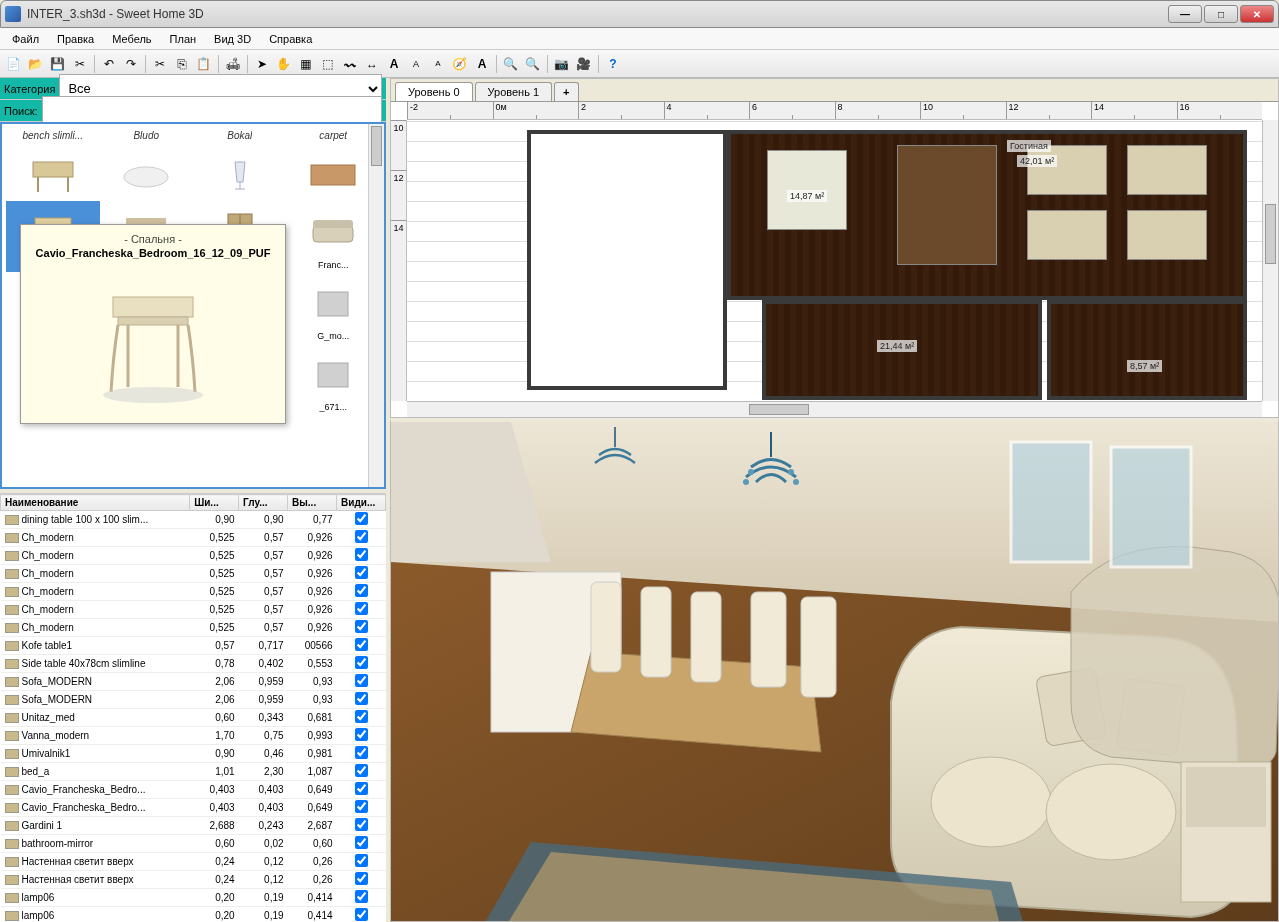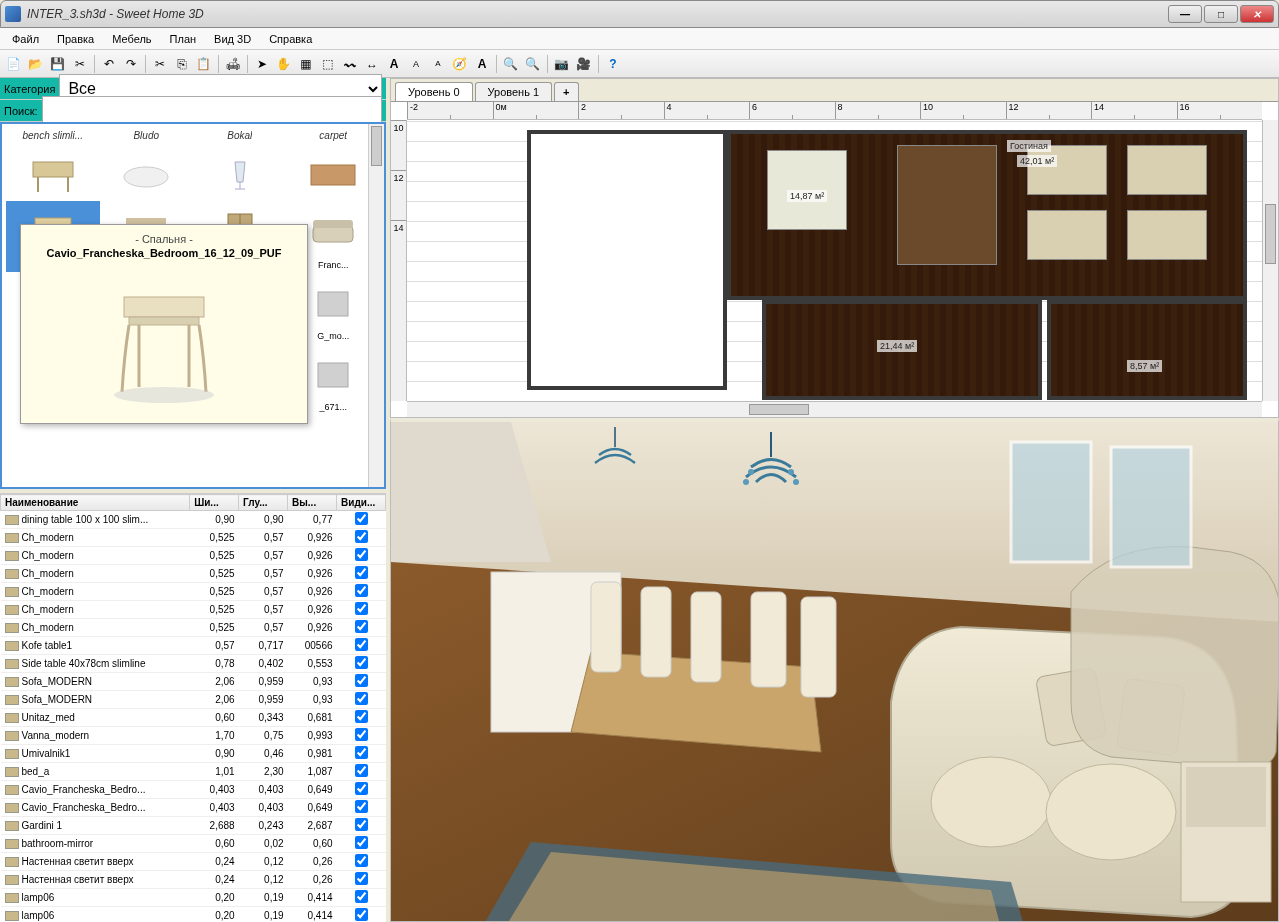--- a/index.html
+++ b/index.html
@@ -1,42 +1,42 @@
 <!DOCTYPE html>
 <html><head>
 <meta charset="utf-8">
 <style>
 * { box-sizing: border-box; margin: 0; padding: 0; }
 body { font-family: Tahoma, Arial, sans-serif; font-size: 11px; background: #ece9d8; overflow: hidden; width: 1279px; height: 922px; position: relative; }
-.titlebar { height: 28px; background: linear-gradient(to bottom, #e8e8e8, #d4d4d4); border: 1px solid #888; display: flex; align-items: center; padding: 0 4px; border-radius: 6px 6px 0 0; font-style: italic; }
+.titlebar { height: 28px; background: linear-gradient(to bottom, #e8e8e8, #d4d4d4); border: 1px solid #888; display: flex; align-items: center; padding: 0 4px; border-radius: 6px 6px 0 0; }
 .titlebar .appicon { width: 16px; height: 16px; margin-right: 6px; background: linear-gradient(135deg,#4a90d9,#2c5aa0); border-radius:2px; }
 .titlebar .title { flex: 1; color: #333; font-size: 12px; }
 .winbtns { display: flex; gap: 2px; }
 .winbtn { width: 34px; height: 18px; border: 1px solid #888; border-radius: 3px; display:flex; align-items:center; justify-content:center; font-size:10px; font-weight:bold; cursor: pointer; }
 .winbtn.min { background: linear-gradient(#f0f0f0,#d0d0d0); }
 .winbtn.max { background: linear-gradient(#f0f0f0,#d0d0d0); }
 .winbtn.close { background: linear-gradient(#e88,#c33); color:#fff; }
 .menubar { height: 22px; background: #f8f8f8; border-bottom: 1px solid #ccc; display:flex; align-items:center; padding: 0 4px; gap: 2px;}
 .menuitem { padding: 2px 8px; cursor:pointer; }
 .toolbar { height: 28px; background: linear-gradient(#f8f8f8,#e8e8e8); border-bottom: 1px solid #bbb; display:flex; align-items:center; padding: 0 4px; gap: 2px;}
 .tbtn { width: 20px; height: 20px; border: 1px solid transparent; display:flex; align-items:center; justify-content:center; cursor:pointer; font-size:12px; border-radius:2px;}
 .tsep { width:1px; height:18px; background:#bbb; margin:0 2px; }
 .mainarea { position:absolute; top:78px; left:0; right:0; bottom:0; display:flex; }
 .leftpanel { width: 390px; display:flex; flex-direction:column; border-right: 4px solid #ece9d8; }
 .catrow { height:22px; display:flex; align-items:center; padding:0 4px; gap:4px; background:#14b8a6; border-bottom:1px solid #ccc;}
 .catrow label { }
-.catrow select, .catrow input { flex:1; border:1px solid #aaa; height:30px; padding:0 4px; font-size:16px; background:#fff;}
+.catrow select, .catrow input { flex:1; border:1px solid #aaa; height:30px; padding:0 4px; font-size:13px; background:#fff;}
 .catalog { flex:0 0 auto; height: 367px; background:#fff; border:2px solid #4a90d9; position:relative; overflow:hidden;}
 .catgrid { display:grid; grid-template-columns: repeat(4, 1fr); gap:0; padding:4px; }
 .catitem { display:flex; flex-direction:column; align-items:center; padding:2px; cursor:grab;}
 .catitem .label { font-size:10px; font-style:italic; color:#333; white-space:nowrap; overflow:hidden; text-overflow:ellipsis; max-width:84px; text-align:right; height:14px;}
 .catitem .thumb { width:70px; height:55px; display:flex; align-items:center; justify-content:center; }
 .catitem.selected { background:#4a90d9; color:#fff; }
 .catitem .caption { font-size:9px; text-align:center; overflow:hidden; text-overflow:ellipsis; white-space:nowrap; max-width:84px; margin-top:2px;}
-.tooltip { position:absolute; left:18px; top:100px; width:288px; height:200px; background:#fffde8; border:1px solid #999; box-shadow:2px 2px 6px rgba(0,0,0,0.3); padding:8px; display:flex; flex-direction:column; align-items:center; z-index:10;}
+.tooltip { position:absolute; left:18px; top:100px; width:266px; height:200px; background:#fffde8; border:1px solid #999; box-shadow:2px 2px 6px rgba(0,0,0,0.3); padding:8px; display:flex; flex-direction:column; align-items:center; z-index:10;}
 .tooltip .tt-title { font-size:11px; color:#444; }
 .tooltip .tt-name { font-weight:bold; font-size:11px; margin-top:2px; text-align:center;}
 .tooltip .tt-img { flex:1; width:100%; display:flex; align-items:center; justify-content:center;}
 .splitter-h { height:4px; background:#ece9d8; cursor:row-resize; }
 .proptable { flex:1; background:#fff; overflow-y:auto; overflow-x:hidden; border-top:1px solid #ccc;}
 .proptable table { width:100%; border-collapse:collapse; font-size:10px;}
 .proptable th { background:linear-gradient(#f8f8f8,#e8e8e8); border:1px solid #ccc; padding:2px 4px; text-align:left; position:sticky; top:0; white-space:nowrap; overflow:hidden; text-overflow:ellipsis;}
 .proptable td { border-bottom:1px solid #eee; padding:1px 4px; white-space:nowrap; overflow:hidden;}
 .proptable td.num { text-align:right; }
 .proptable td.chk { text-align:center; }

